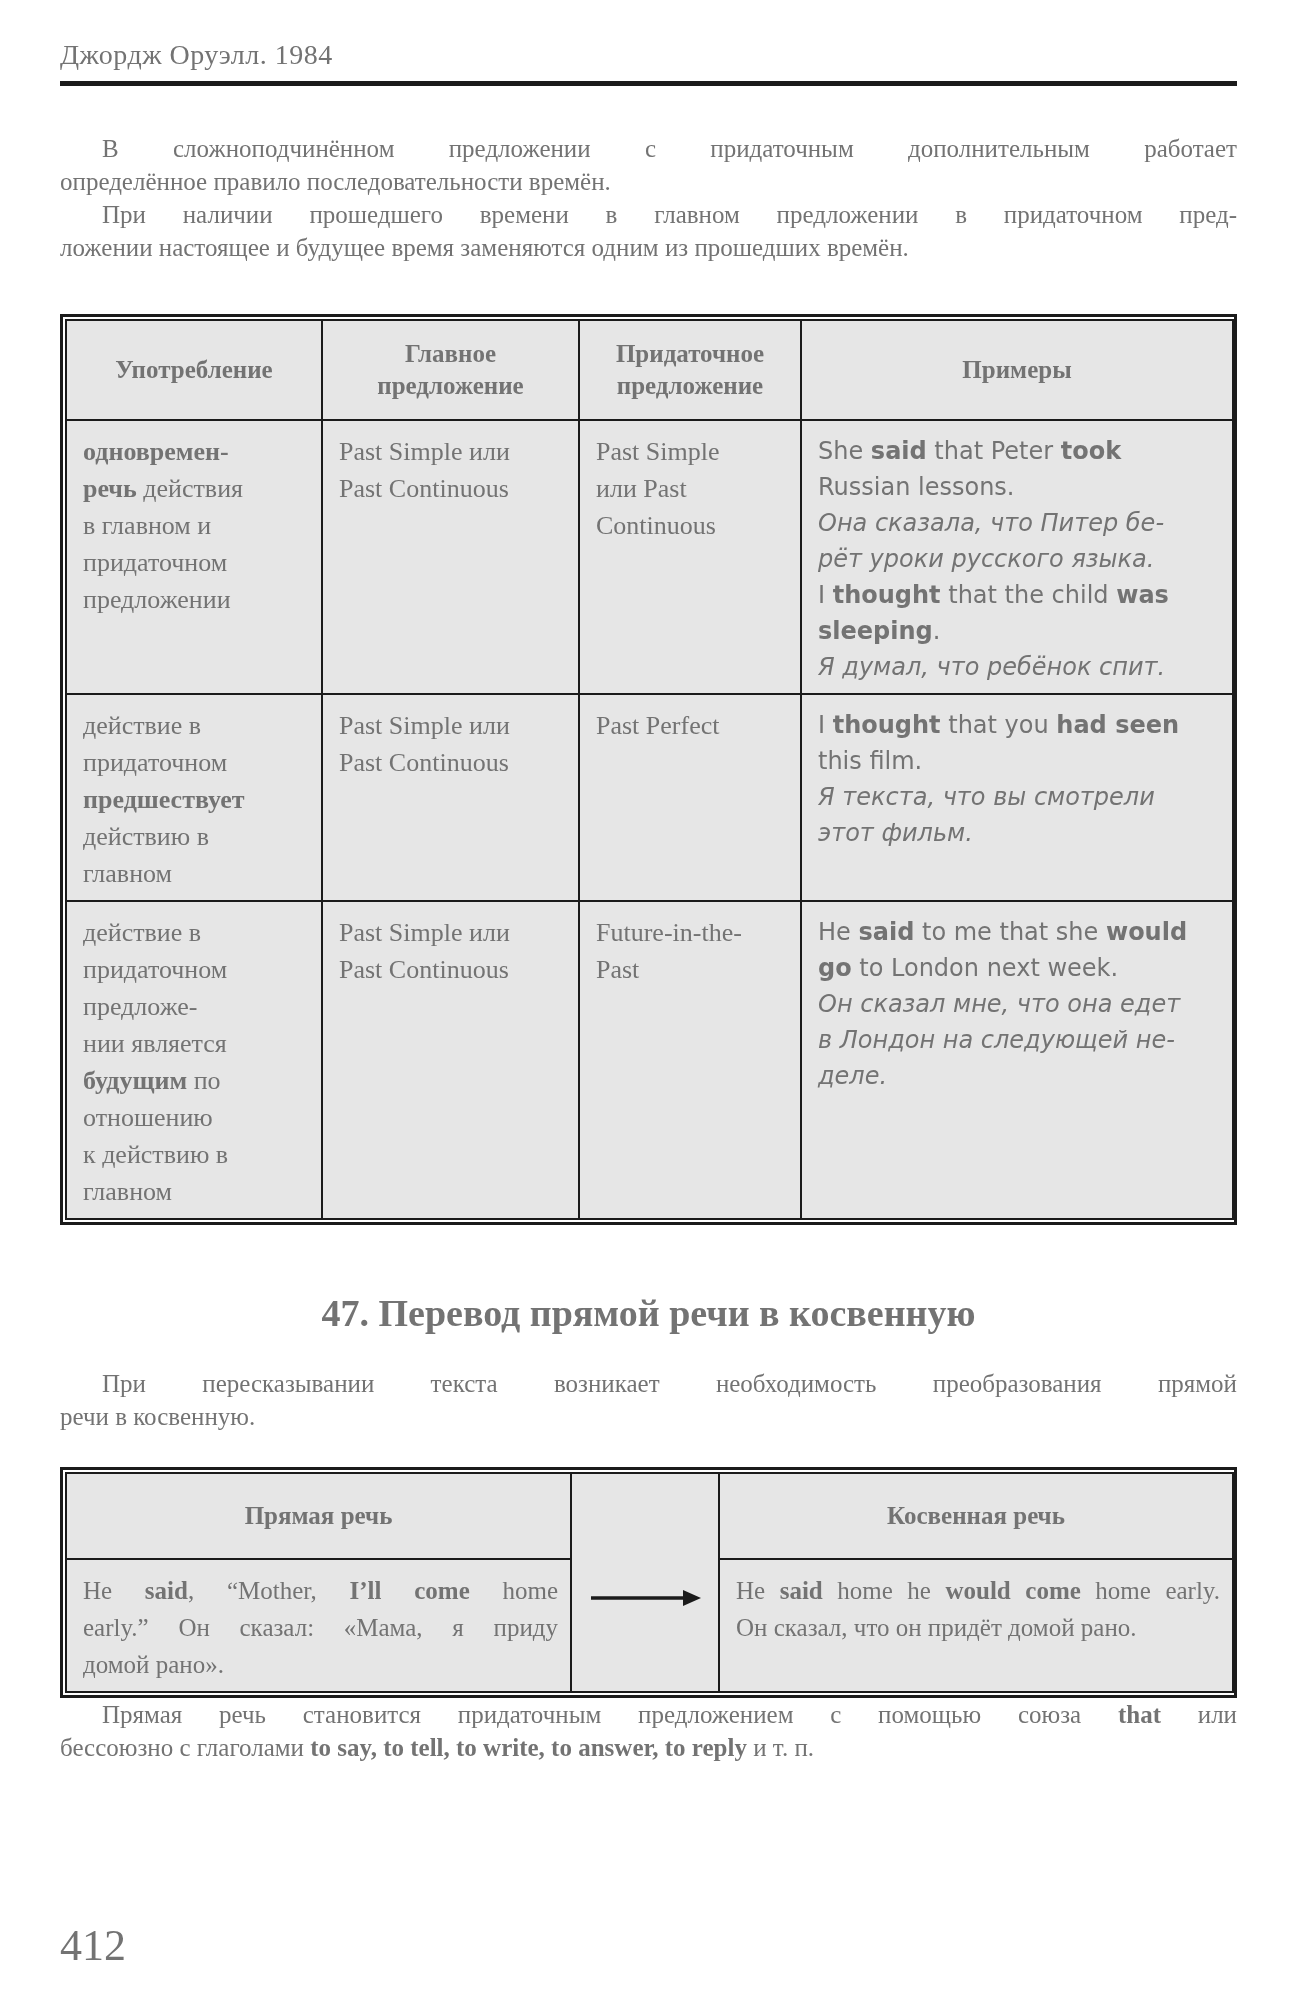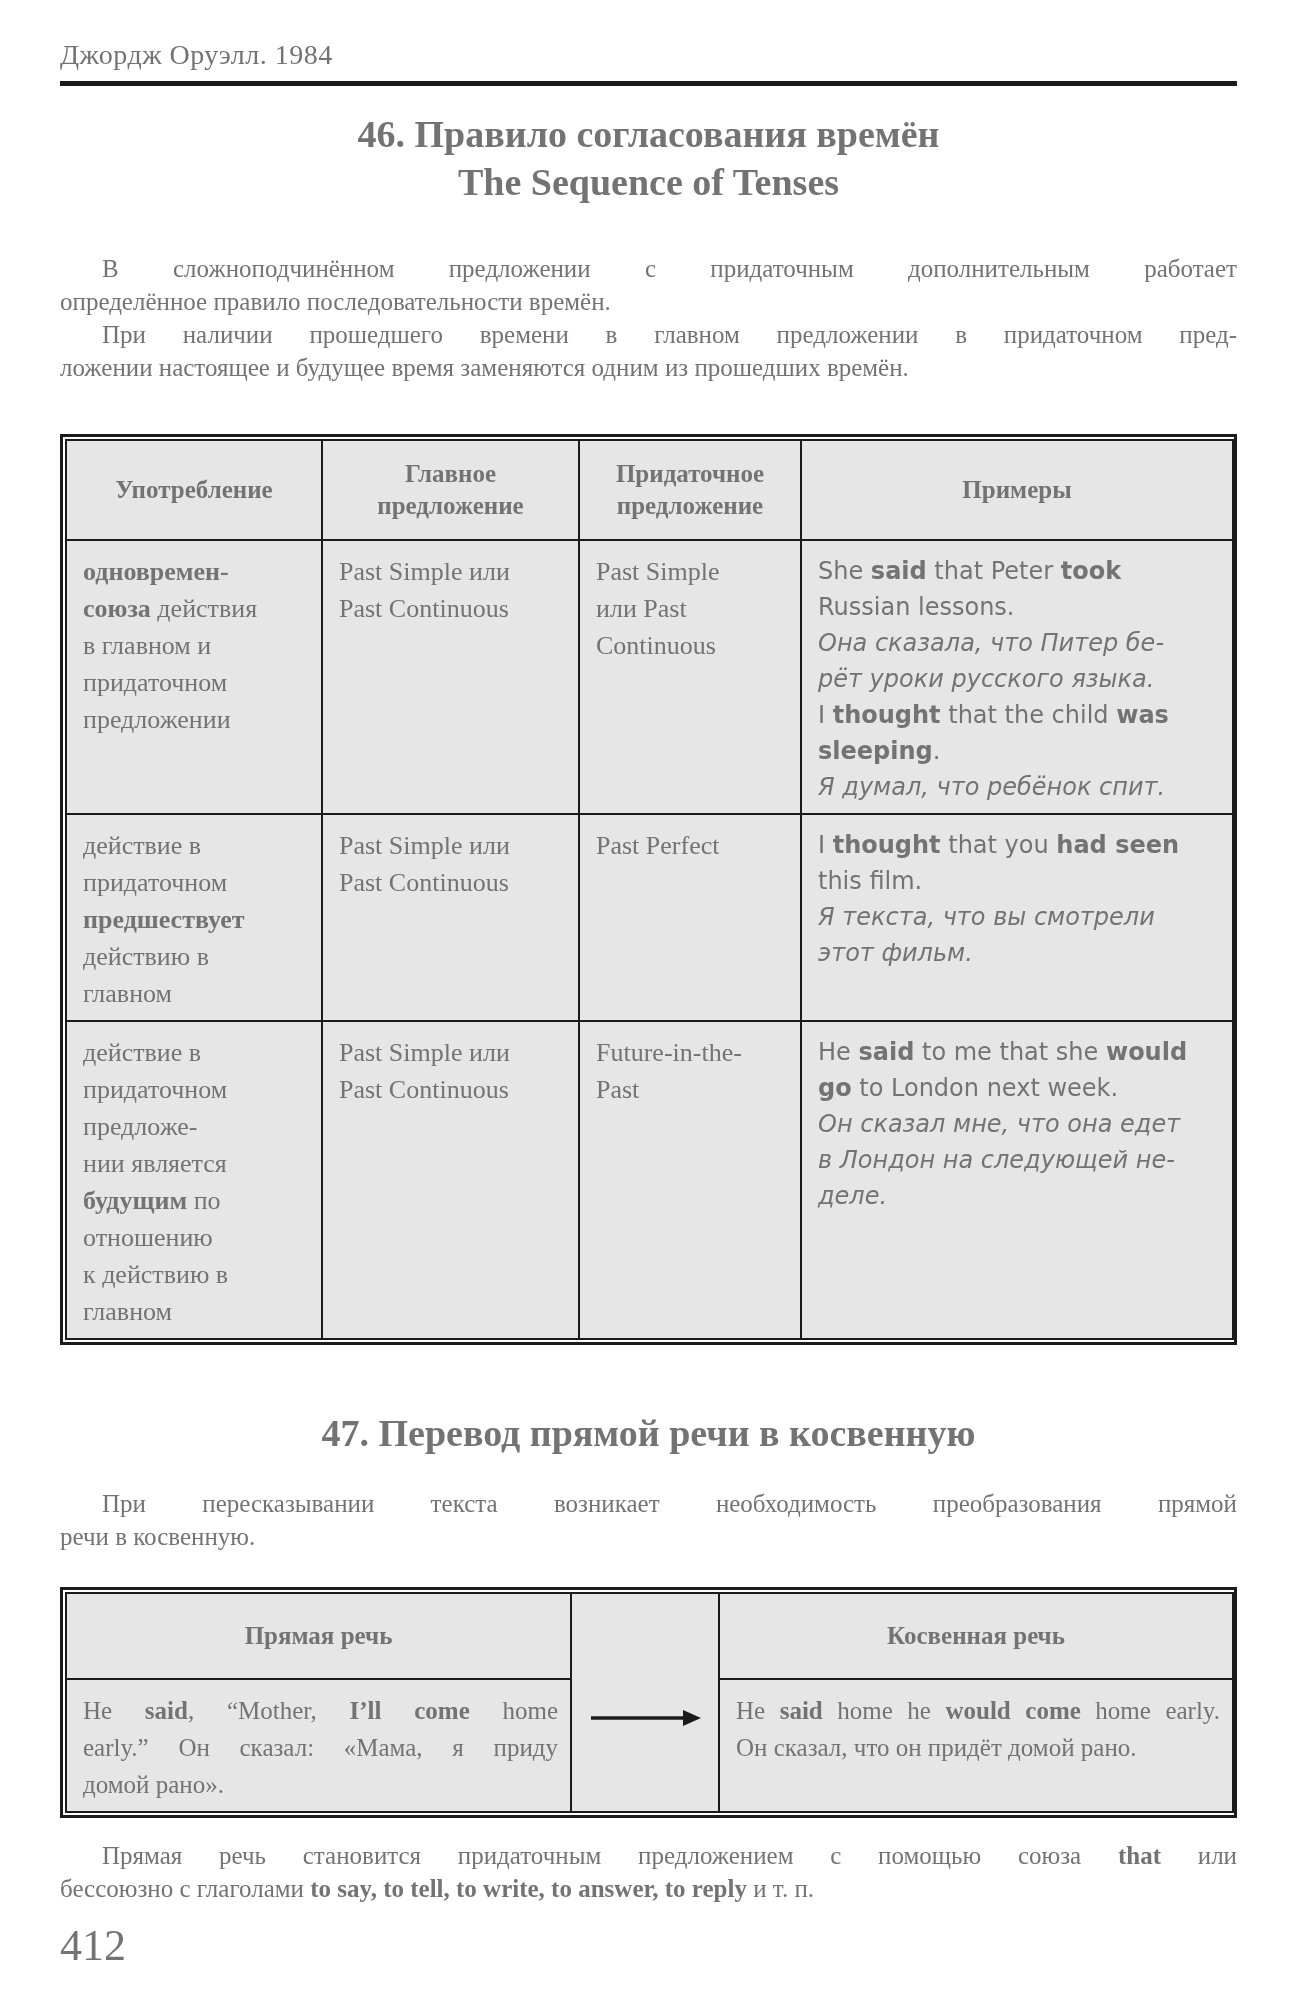--- a/index.html
+++ b/index.html
@@ -15,21 +15,21 @@
   }
   .running-head{font-size:28px;line-height:34px;letter-spacing:.5px;}
   .head-rule{height:5px;background:#1b1b1b;margin-top:9px;}
   .sec-title{font-weight:bold;font-size:38px;line-height:48px;text-align:center;margin:0;}
   #s46-title{margin-top:24px;}
   #s47-title{margin-top:64px;}
   .para{font-size:25px;line-height:33px;}
   #para1{margin-top:46px;}
   #para2{margin-top:0;}
   #s47-intro{margin-top:30px;}
-  #note{margin-top:21px;}
+  #note{margin-top:0;}
   
   .tline{text-align:justify;text-align-last:justify;}
   .tline.last{text-align-last:left;}
   .tline.indent{text-indent:42px;}
   .b{font-weight:bold;}
   .i{font-style:italic;}
   
   .dbl{border:3px solid #1b1b1b;padding:2px;background:#fff;}
   #t1wrap{margin-top:50px;}
   #t2wrap{margin-top:34px;}
@@ -58,24 +58,20 @@
   .pageno{position:absolute;left:60px;top:1922px;font-size:44px;line-height:48px;}
 </style>
 </head>
 <body>
 
 <div class="page">
 
   <div class="running-head">Джордж Оруэлл. 1984</div>
   <div class="head-rule"></div>
 
-  <h1 class="sec-title" id="s46-title">
-    <div>46. Правило согласования времён</div>
-    <div>The Sequence of Tenses</div>
-  </h1>
 
   <div class="para" id="para1">
       <div class="tline indent"><span>В сложноподчинённом предложении с придаточным дополнительным работает</span></div>
       <div class="tline last"><span>определённое правило последовательности времён.</span></div>
     </div>
   <div class="para" id="para2">
       <div class="tline indent"><span>При наличии прошедшего времени в главном предложении в придаточном пред-</span></div>
       <div class="tline last"><span>ложении настоящее и будущее время заменяются одним из прошедших времён.</span></div>
     </div>
 
@@ -92,21 +88,21 @@
           <th>Употребление</th>
           <th>Главное предложение</th>
           <th>Придаточное предложение</th>
           <th>Примеры</th>
         </tr>
       </thead>
       <tbody>
         <tr class="r1">
           <td class="serifcell cellLeft">
               <div class="tline"><span class="b">одновремен-</span></div>
-              <div class="tline"><span class="b">союза</span><span> действия</span></div>
+              <div class="tline"><span class="b">речь</span><span> действия</span></div>
               <div class="tline"><span>в главном и</span></div>
               <div class="tline"><span>придаточном</span></div>
               <div class="tline"><span>предложении</span></div>
             </td>
           <td class="serifcell cellLeft">
               <div class="tline"><span>Past Simple или</span></div>
               <div class="tline"><span>Past Continuous</span></div>
             </td>
           <td class="serifcell cellLeft">
               <div class="tline"><span>Past Simple</span></div>

